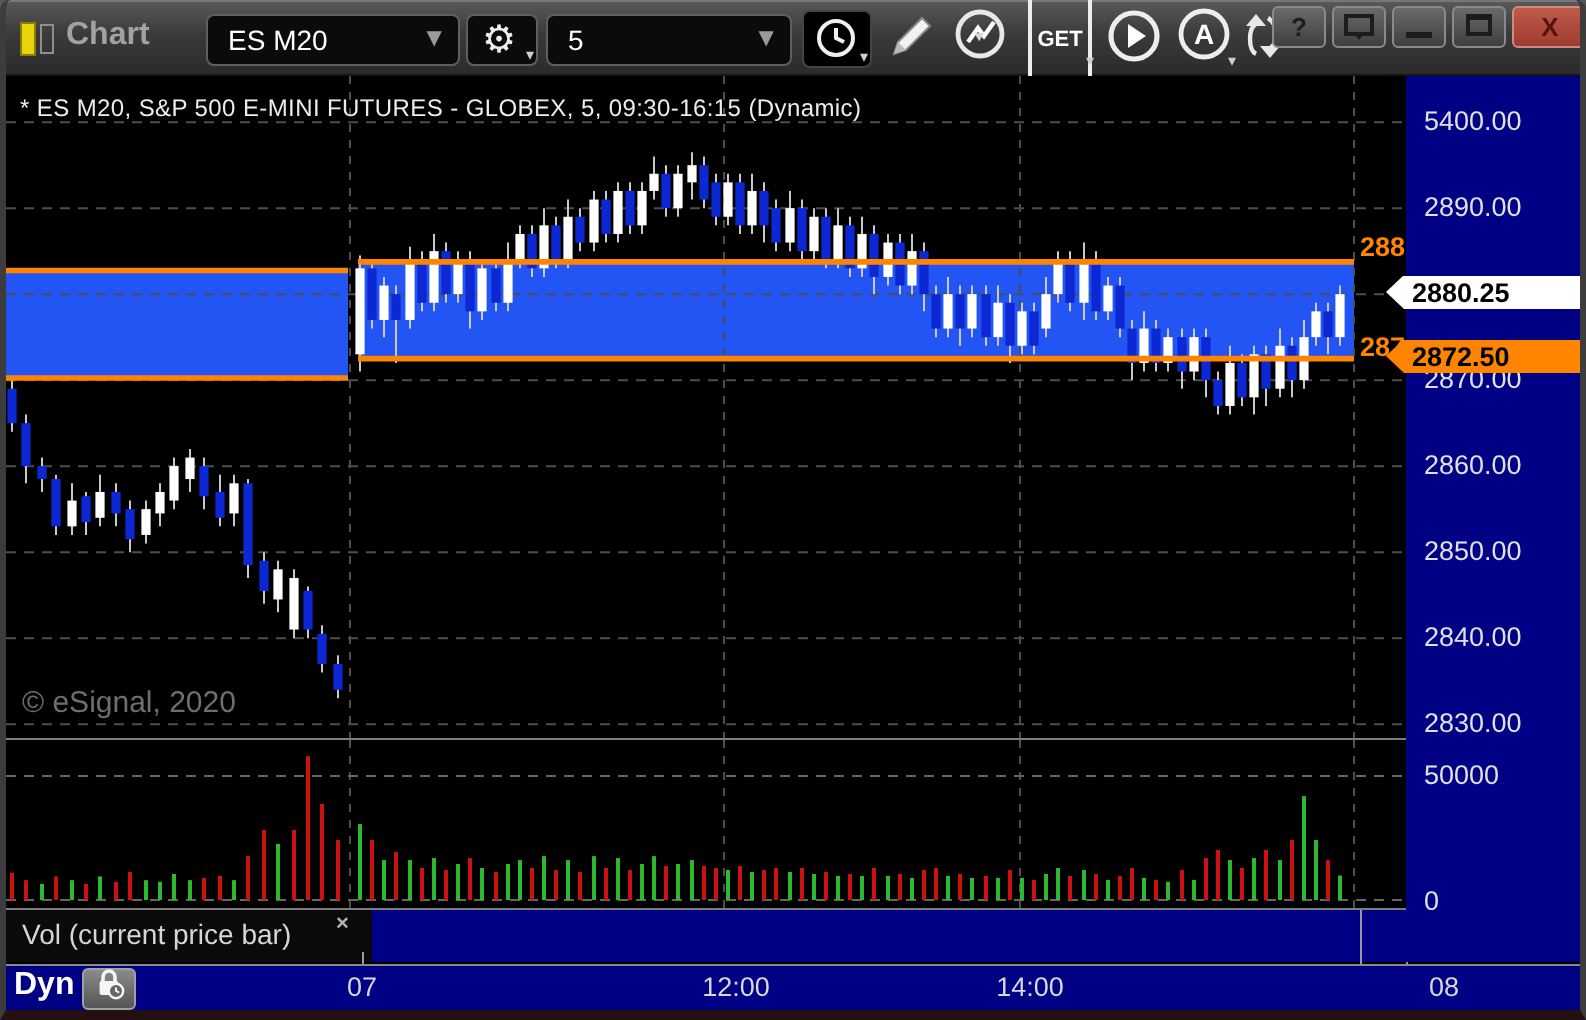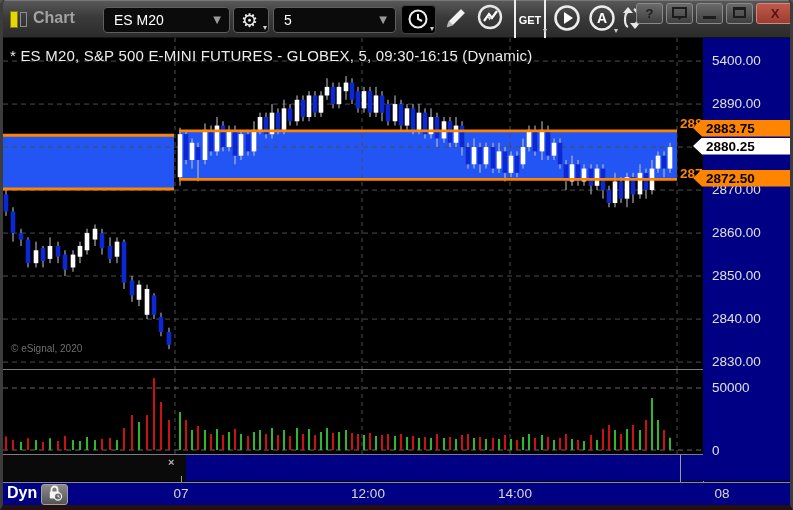--- a/index.html
+++ b/index.html
@@ -37,22 +37,22 @@
     border:1px solid #8a8a8a;border-radius:3px;
     color:#1c1c1c;font-weight:bold;font-size:13px;text-align:center;line-height:19px;
   }
   .win-btn.close{background:linear-gradient(#c05a4b,#9c3c30);border-color:#d08a80;color:#561410;width:38px;}
   
   .main{position:absolute;left:0;top:38px;width:787px;height:467px;background:#000;}
   #price-pane{position:absolute;left:0;top:0;width:700px;height:331px;}
   #vol-pane{position:absolute;left:0;top:332px;width:700px;height:84px;}
   .sep-h{position:absolute;background:#7d7d7d;height:1px;}
   .sep-v{position:absolute;background:#9a9a9a;width:1px;}
-  .chart-title{position:absolute;left:7px;top:9px;color:#ececec;font-size:15px;letter-spacing:.2px;}
-  .watermark{position:absolute;left:8px;top:305px;color:#6e6e6e;font-size:10px;}
+  .chart-title{position:absolute;left:7px;top:9px;color:#ececec;font-size:12px;letter-spacing:.2px;}
+  .watermark{position:absolute;left:8px;top:305px;color:#6e6e6e;font-size:15px;}
   .edge-label{position:absolute;left:677px;width:24px;overflow:hidden;color:#ff8400;font-weight:bold;font-size:13.5px;white-space:nowrap;}
   
   .axis{position:absolute;left:700px;top:0;width:87px;height:443px;background:#000085;overflow:visible;}
   .ax-label{position:absolute;left:9px;color:#e0e0e0;font-size:13.5px;height:16px;line-height:16px;}
   .tag{
     position:absolute;left:-10px;width:97px;height:17px;
     clip-path:polygon(0 50%,9px 0,100% 0,100% 100%,9px 100%);
     color:#000;font-weight:bold;font-size:13.5px;line-height:17px;padding-left:13px;
   }
   
@@ -529,27 +529,27 @@
     <div class="axis" id="price-axis">
         <div class="ax-label" style="top: 15px;">5400.00</div>
         <div class="ax-label" style="top: 58px;">2890.00</div>
         <div class="ax-label" style="top: 144px;">2870.00</div>
         <div class="ax-label" style="top: 187px;">2860.00</div>
         <div class="ax-label" style="top: 230px;">2850.00</div>
         <div class="ax-label" style="top: 273px;">2840.00</div>
         <div class="ax-label" style="top: 316px;">2830.00</div>
         <div class="ax-label" style="top: 342px;">50000</div>
         <div class="ax-label" style="top: 405px;">0</div>
-        <div class="tag" style="top: 81.5px; background: rgb(255, 132, 0); color: rgb(0, 0, 0);">2883.75</div>
         <div class="tag" style="top: 99.5px; background: rgb(255, 255, 255); color: rgb(0, 0, 0);">2880.25</div>
         <div class="tag" style="top: 131.5px; background: rgb(255, 132, 0); color: rgb(0, 0, 0);">2872.50</div>
       </div>
 
     <div class="vol-strip">
       <div class="vol-label-box">
+        <span>Vol (current price bar)</span>
         <span class="vol-close">×</span>
       </div>
     </div>
     <div class="tick" style="left:677px;top:417px;height:27px;"></div>
     <div class="tick" style="left:178px;top:438px;height:6px;"></div>
 
     <div class="time-axis" id="time-axis">
       <div class="dyn">Dyn</div>
       <div class="lock-btn">
         <span>

